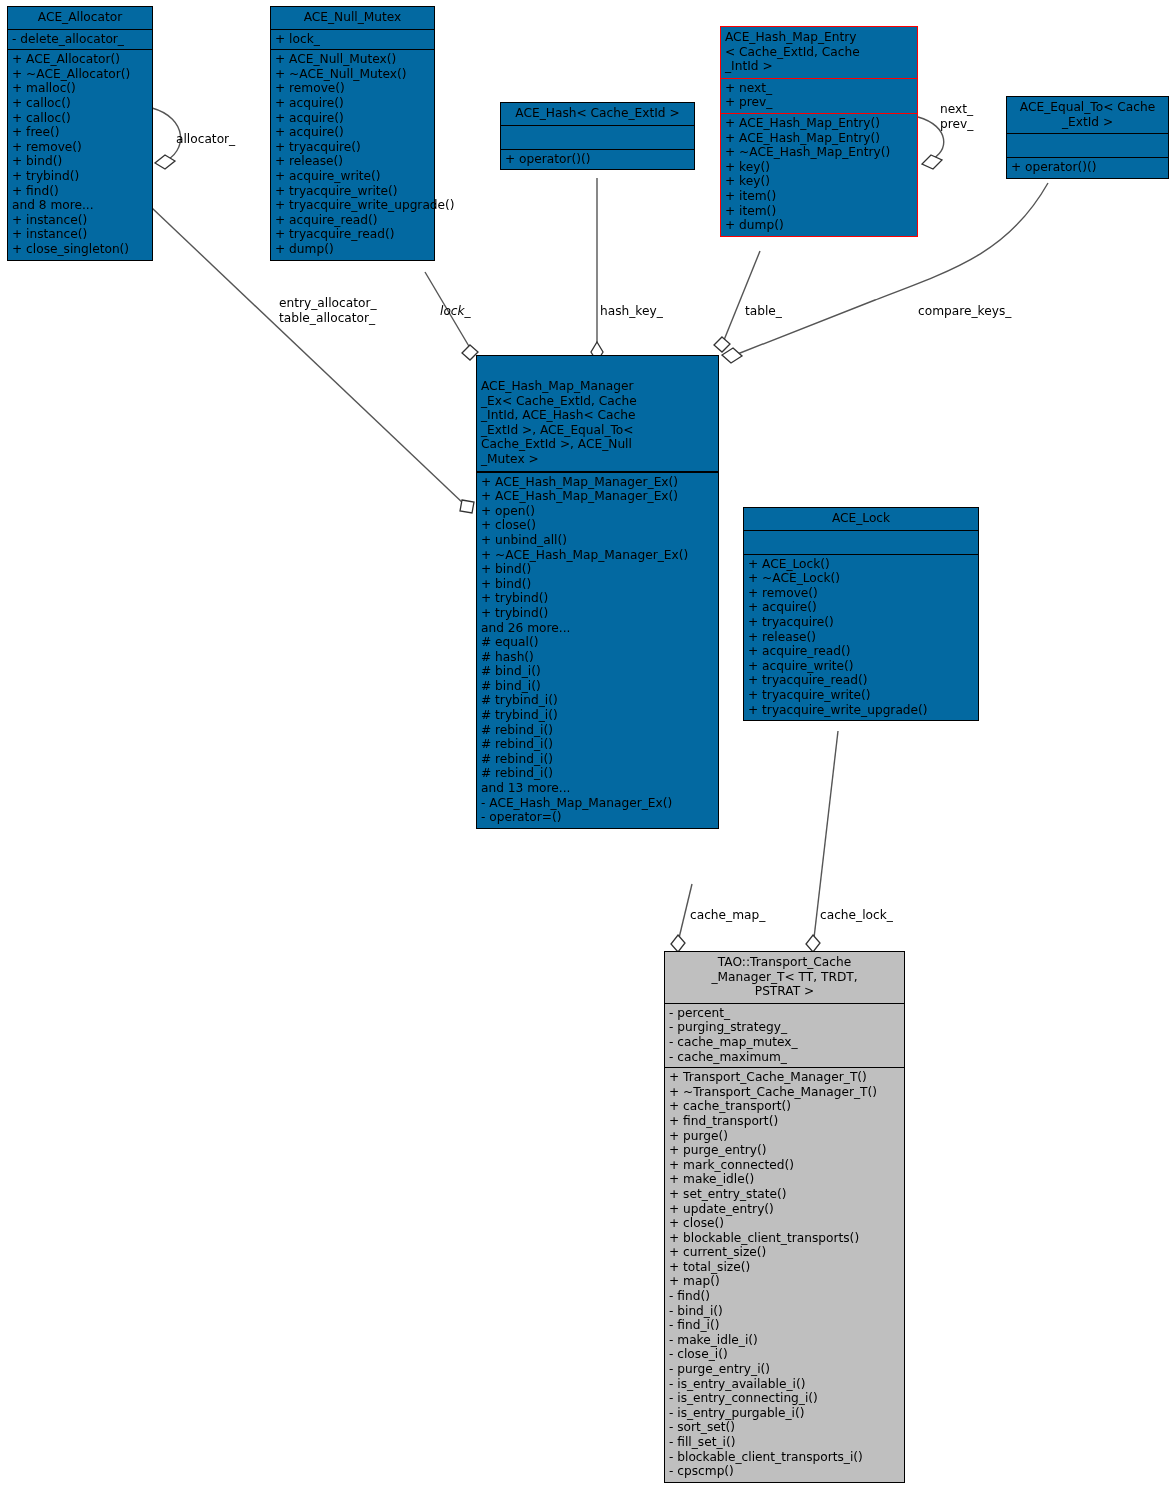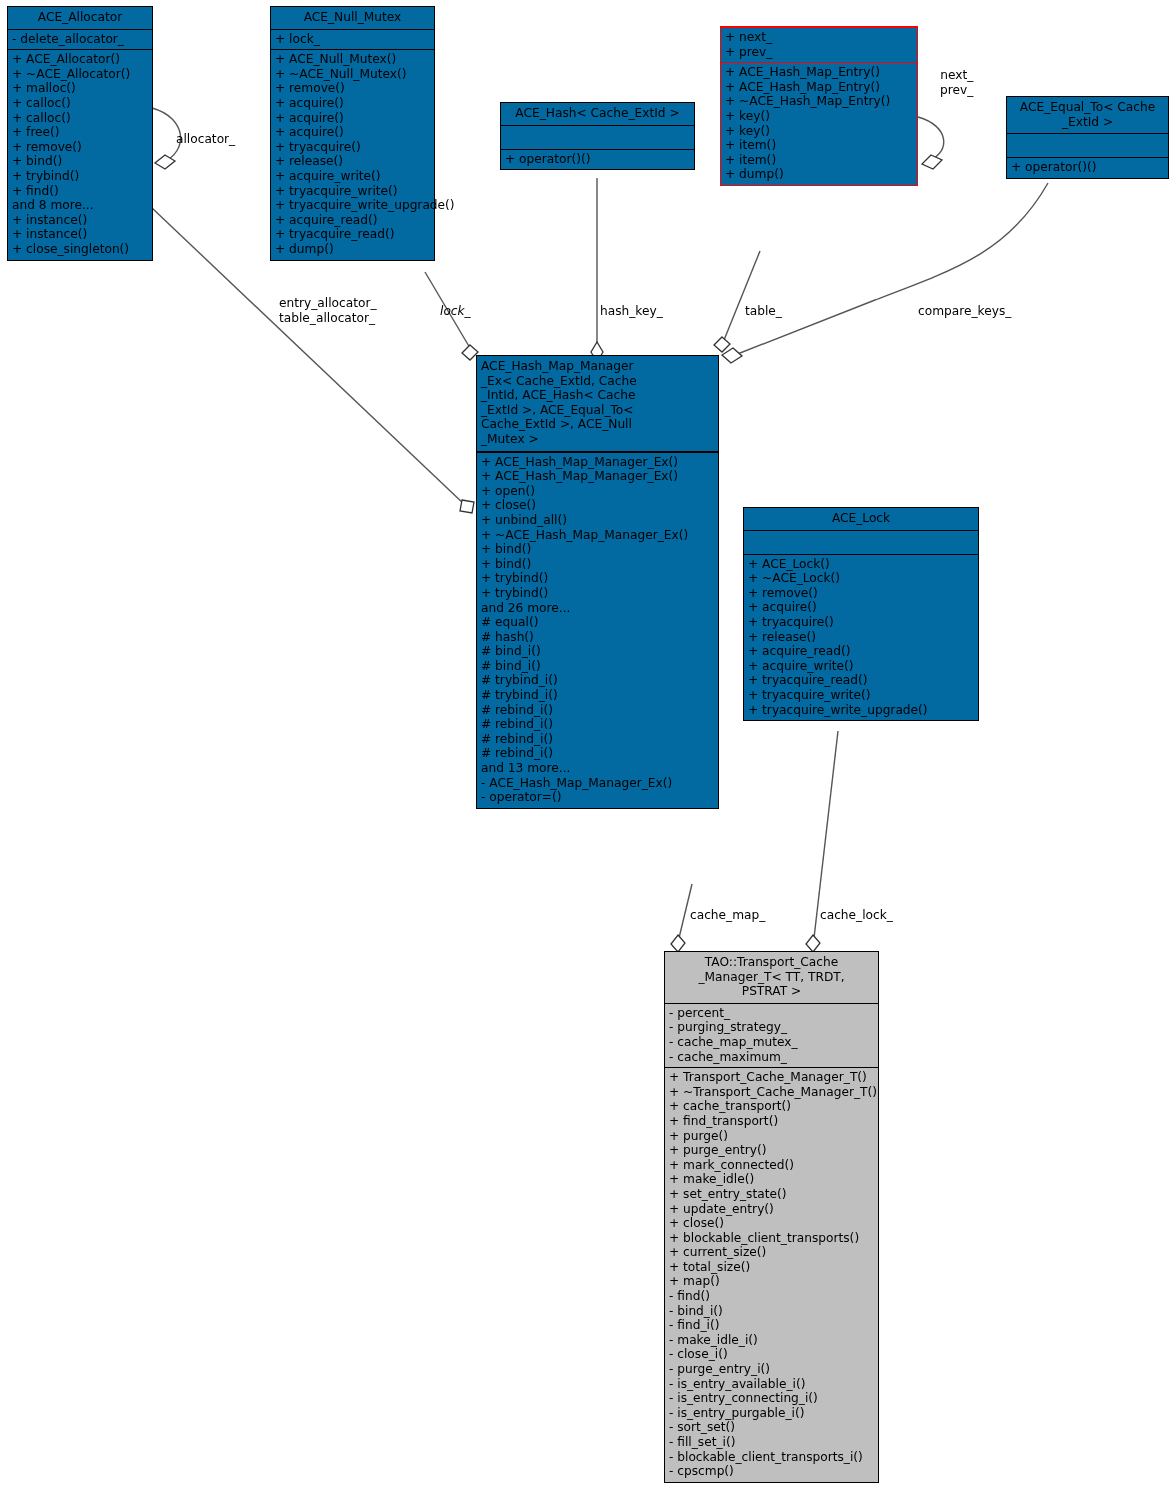--- a/index.html
+++ b/index.html
@@ -158,20 +158,23 @@
     <div class="cls-title">ACE_Hash&lt; Cache_ExtId &gt;</div>
     <div class="cls-sep"></div>
     <div class="cls-attrs cls-empty"></div>
     <div class="cls-sep"></div>
     <div class="cls-ops">
       <div class="row">+ operator()()</div>
     </div>
   </div>
 
   <div class="uml-class red" style="left:720px; top:26px; width:198px;">
+    <div class="cls-title" style="text-align:left;">ACE_Hash_Map_Entry
+&lt; Cache_ExtId, Cache
+_IntId &gt;</div>
     <div class="cls-sep"></div>
     <div class="cls-attrs">
       <div class="row">+ next_</div>
       <div class="row">+ prev_</div>
     </div>
     <div class="cls-sep"></div>
     <div class="cls-ops">
       <div class="row">+ ACE_Hash_Map_Entry()</div>
       <div class="row">+ ACE_Hash_Map_Entry()</div>
       <div class="row">+ ~ACE_Hash_Map_Entry()</div>
@@ -188,21 +191,21 @@
 _ExtId &gt;</div>
     <div class="cls-sep"></div>
     <div class="cls-attrs cls-empty"></div>
     <div class="cls-sep"></div>
     <div class="cls-ops">
       <div class="row">+ operator()()</div>
     </div>
   </div>
 
   <div class="uml-class" style="left:476px; top:355px; width:243px;">
-    <div class="cls-title" style="text-align:left;">ACE_Hash_Map_Manager
+    <div class="cls-title" style="text-align:left;margin-top:20px;">ACE_Hash_Map_Manager
 _Ex&lt; Cache_ExtId, Cache
 _IntId, ACE_Hash&lt; Cache
 _ExtId &gt;, ACE_Equal_To&lt;
  Cache_ExtId &gt;, ACE_Null
 _Mutex &gt;</div>
     <div class="cls-sep"></div>
     <div class="cls-sep"></div>
     <div class="cls-ops">
       <div class="row">+ ACE_Hash_Map_Manager_Ex()</div>
       <div class="row">+ ACE_Hash_Map_Manager_Ex()</div>
@@ -244,21 +247,21 @@
       <div class="row">+ tryacquire()</div>
       <div class="row">+ release()</div>
       <div class="row">+ acquire_read()</div>
       <div class="row">+ acquire_write()</div>
       <div class="row">+ tryacquire_read()</div>
       <div class="row">+ tryacquire_write()</div>
       <div class="row">+ tryacquire_write_upgrade()</div>
     </div>
   </div>
 
-  <div class="uml-class gray" style="left:664px; top:951px; width:215px;">
+  <div class="uml-class gray" style="left:664px; top:951px; width:241px;">
     <div class="cls-title">TAO::Transport_Cache
 _Manager_T&lt; TT, TRDT,
 PSTRAT &gt;</div>
     <div class="cls-sep"></div>
     <div class="cls-attrs">
       <div class="row">- percent_</div>
       <div class="row">- purging_strategy_</div>
       <div class="row">- cache_map_mutex_</div>
       <div class="row">- cache_maximum_</div>
     </div>
@@ -299,21 +302,21 @@
 
   <div class="edge-label" style="left:279px; top:296px;">entry_allocator_
 table_allocator_</div>
 
   <div class="edge-label" style="left:440px; top:304px;font-style:italic;">lock_</div>
 
   <div class="edge-label" style="left:600px; top:304px;">hash_key_</div>
 
   <div class="edge-label" style="left:745px; top:304px;">table_</div>
 
-  <div class="edge-label" style="left:940px; top:68px;text-align:right;">next_
+  <div class="edge-label" style="left:940px; top:102px;">next_
 prev_</div>
 
   <div class="edge-label" style="left:918px; top:304px;">compare_keys_</div>
 
   <div class="edge-label" style="left:690px; top:908px;">cache_map_</div>
 
   <div class="edge-label" style="left:820px; top:908px;">cache_lock_</div>
 
 </div>
 

